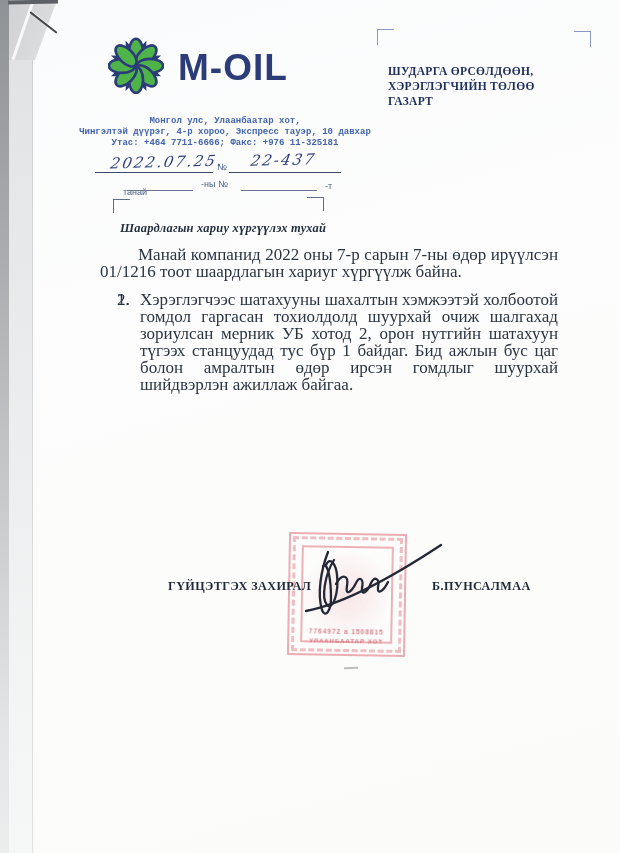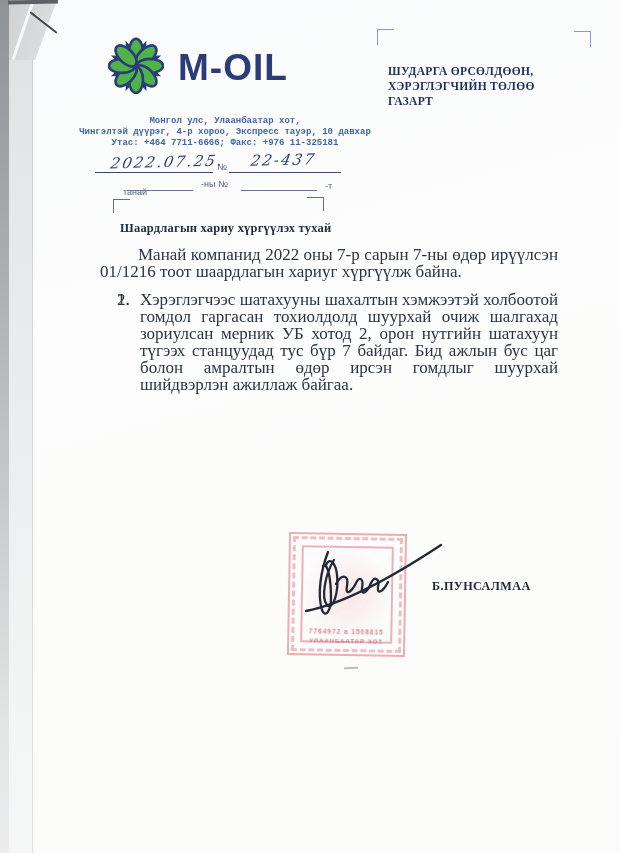--- a/index.html
+++ b/index.html
@@ -59,21 +59,21 @@
   .crn-rcpt-l{left:377px;top:29px;width:16px;height:15px;color:#8b9ac4;}
   .crn-rcpt-r{left:574px;top:31px;width:16px;height:15px;color:#8b9ac4;}
   .crn-body-l{left:113px;top:199px;width:16px;height:13px;color:#5f6e88;}
   .crn-body-r{left:307px;top:197px;width:16px;height:13px;color:#5f6e88;}
 
   
   .recipient{position:absolute;left:388px;top:64px;width:180px;text-align:left;
         font-weight:bold;font-size:11.5px;color:#22315e;line-height:15px;letter-spacing:.3px;}
 
   
-  .subject{position:absolute;left:120px;top:221px;font-weight:bold;
+  .subject{position:absolute;left:120px;top:221px;font-weight:bold;font-style:italic;
         font-size:12.5px;color:#232e3e;letter-spacing:.2px;}
   .body-block{position:absolute;left:100px;top:246px;width:458px;font-size:17px;
         color:#2a3442;line-height:17px;text-align:justify;}
   .intro{text-indent:38px;margin:0 0 11px 0;}
   .item{position:relative;padding-left:40px;margin-bottom:7px;}
   .item .num{position:absolute;left:17px;top:0;}
 
   
   .sig-title{position:absolute;left:168px;top:579px;font-weight:bold;font-size:12.2px;
         color:#1f2937;letter-spacing:.4px;}
@@ -168,21 +168,21 @@
 
   <div class="subject">Шаардлагын хариу хүргүүлэх тухай</div>
 
   <div class="body-block">
     <p class="intro">Манай компанид 2022 оны 7-р сарын 7-ны өдөр ирүүлсэн 01/1216 тоот шаардлагын хариуг хүргүүлж байна.</p>
     <div class="item">
       <span class="num">1.</span>
     </div>
     <div class="item">
       <span class="num">2.</span>
-      <span>Хэрэглэгчээс шатахууны шахалтын хэмжээтэй холбоотой гомдол гаргасан тохиолдолд шуурхай очиж шалгахад зориулсан мерник УБ хотод 2, орон нутгийн шатахуун түгээх станцуудад тус бүр 7 байдаг. Бид ажлын бус цаг болон амралтын өдөр ирсэн гомдлыг шуурхай шийдвэрлэн ажиллаж байгаа.</span>
+      <span>Хэрэглэгчээс шатахууны шахалтын хэмжээтэй холбоотой гомдол гаргасан тохиолдолд шуурхай очиж шалгахад зориулсан мерник УБ хотод 2, орон нутгийн шатахуун түгээх станцуудад тус бүр 1 байдаг. Бид ажлын бус цаг болон амралтын өдөр ирсэн гомдлыг шуурхай шийдвэрлэн ажиллаж байгаа.</span>
     </div>
   </div>
 
   <div class="stamp">
     <div class="b1"></div>
     <div class="b2"></div>
     <div class="b3"></div>
     <div class="smudge"></div>
     <div class="stamp-line stamp-l1">7764972 а 1508815</div>
     <div class="stamp-line stamp-l2">УЛААНБААТАР ХОТ</div>
@@ -191,15 +191,16 @@
 
   <svg class="sig-svg" viewBox="0 0 156 92">
     <g fill="none" stroke="#232836" stroke-width="2.3" stroke-linecap="round">
       <path d="M30,14 C23,32 19,56 24,72 C27,80 33,74 33,60 C33,42 30,24 25,28"></path>
       <path d="M36,22 C27,36 23,60 29,67 C35,73 41,54 39,37 C38,26 32,18 28,27"></path>
       <path d="M38,46 C44,35 51,37 49,48 C47,58 53,55 58,45 C61,38 66,40 64,50 C63,58 69,55 73,45 C76,38 82,40 80,49 C79,57 85,54 90,44"></path>
       <path d="M8,73 C45,66 96,38 143,7"></path>
     </g>
   </svg>
 
+  <div class="sig-title">ГҮЙЦЭТГЭХ ЗАХИРАЛ</div>
   <div class="sig-name">Б.ПУНСАЛМАА</div>
 
 </div>
 
 </body></html>

